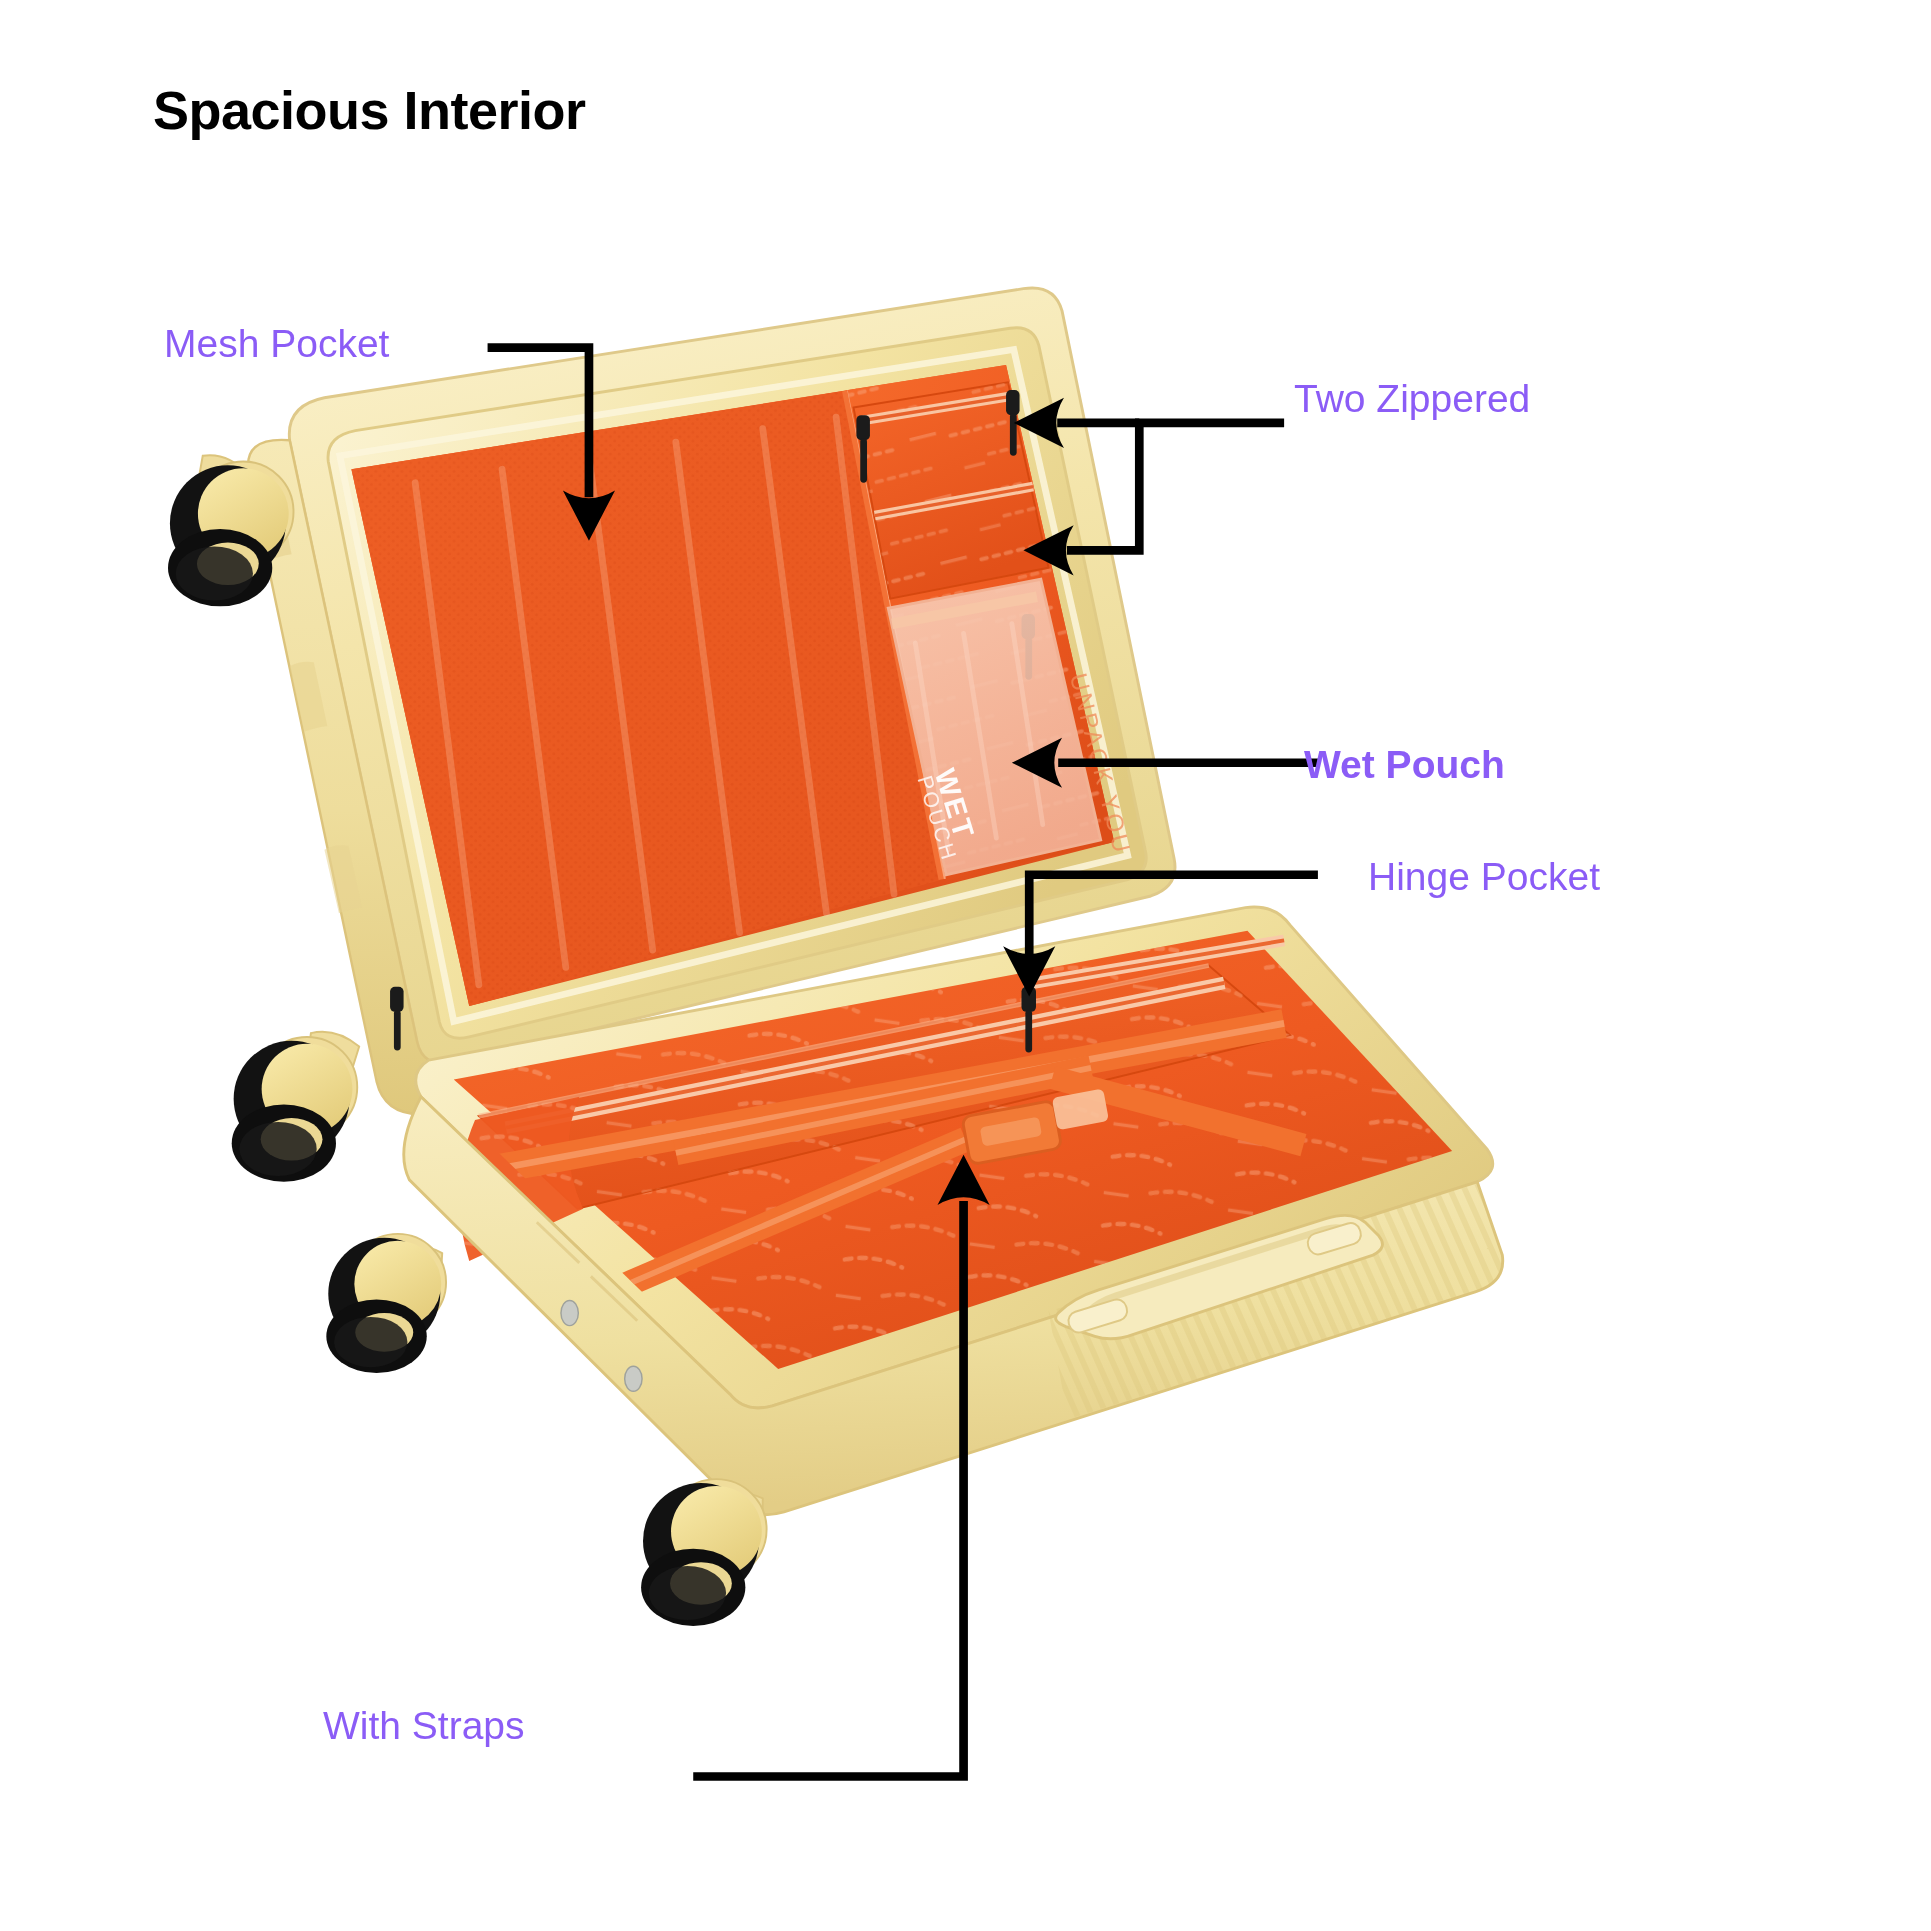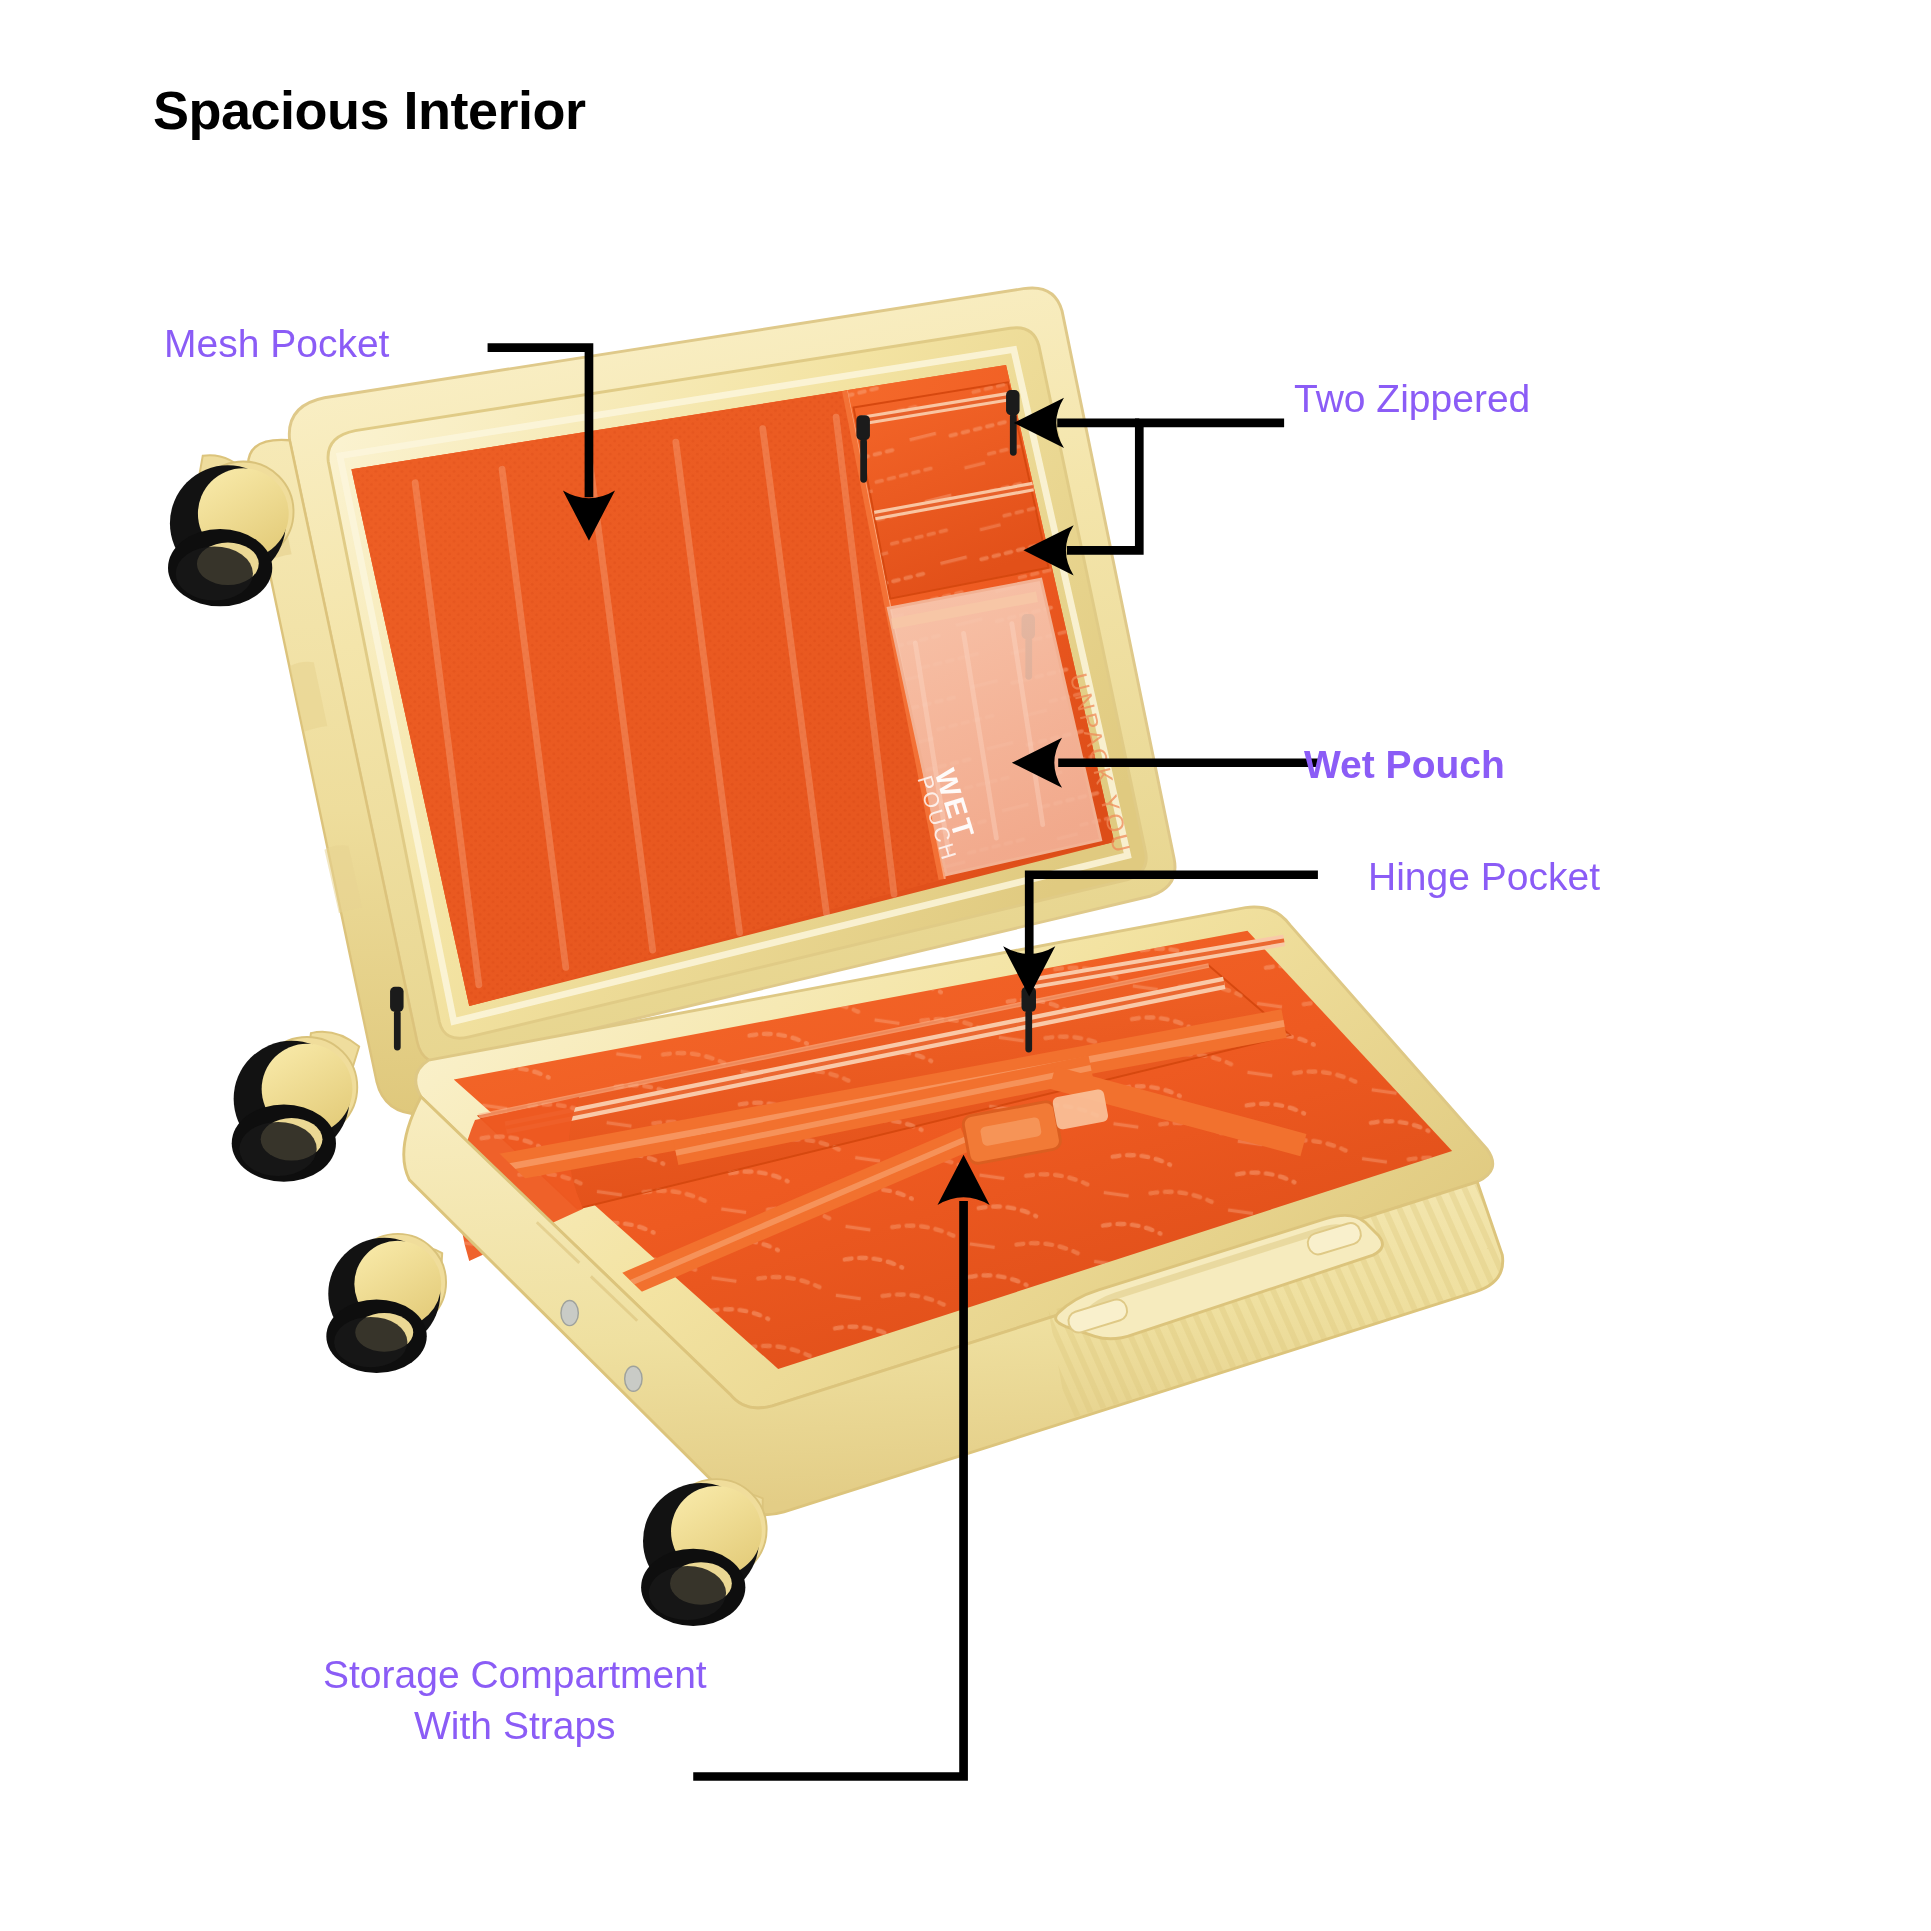--- a/index.html
+++ b/index.html
@@ -351,16 +351,16 @@
   <div class="page-title">Spacious Interior</div>
 
   <div class="callout" id="lbl-mesh">Mesh Pocket</div>
 
   <div class="callout two-line" id="lbl-zipped"><span>Two Zippered</span><br></div>
 
   <div class="callout" id="lbl-wet">Wet Pouch</div>
 
   <div class="callout" id="lbl-hinge">Hinge Pocket</div>
 
-  <div class="callout two-line" id="lbl-straps"><span>Storage Compartment</span><br><span>With Straps</span></div>
+  <div class="callout two-line" id="lbl-straps"><br><span>With Straps</span></div>
 
 </div>
 
 
 </body></html>

